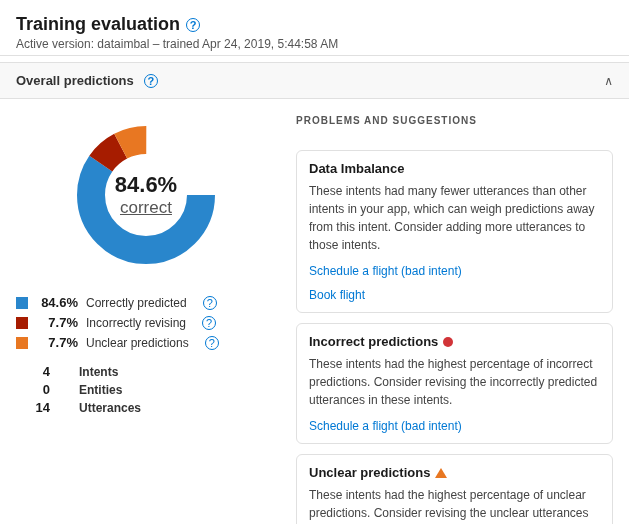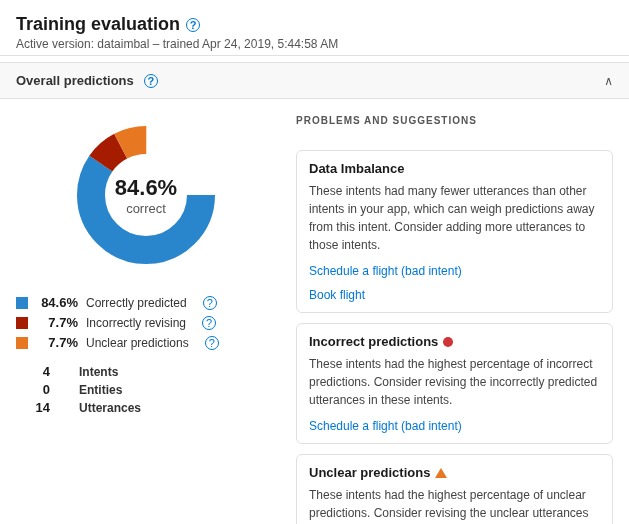--- a/index.html
+++ b/index.html
@@ -93,22 +93,23 @@
       transform: translate(-50%, -50%);
       text-align: center;
     }
     .donut-pct {
       font-size: 22px;
       font-weight: 700;
       color: #1a1a1a;
       display: block;
     }
     .donut-sub {
-      font-size: 13px;
+      font-size: 17px;
       color: #555;
+      text-decoration: underline;
     }
     
     .legend {
       margin-top: 10px;
     }
     .legend-item {
       display: flex;
       align-items: center;
       margin-bottom: 5px;
       gap: 8px;

